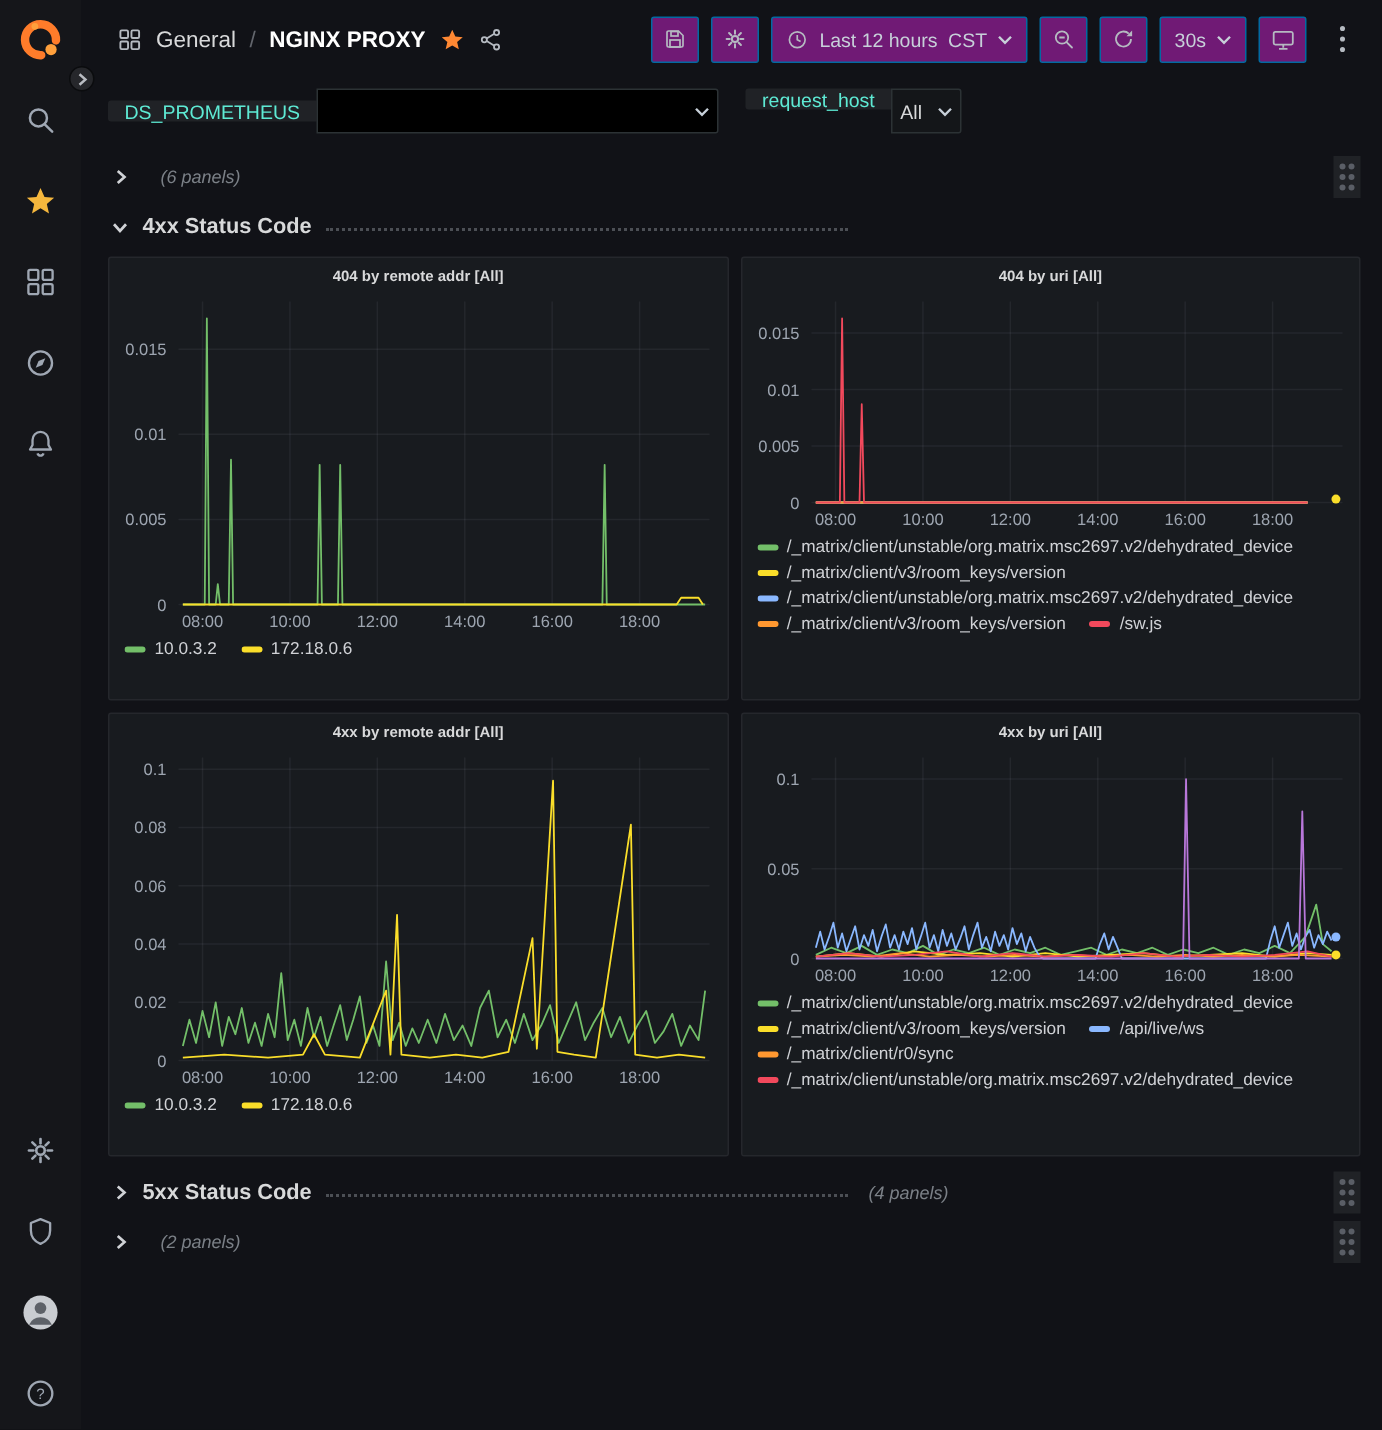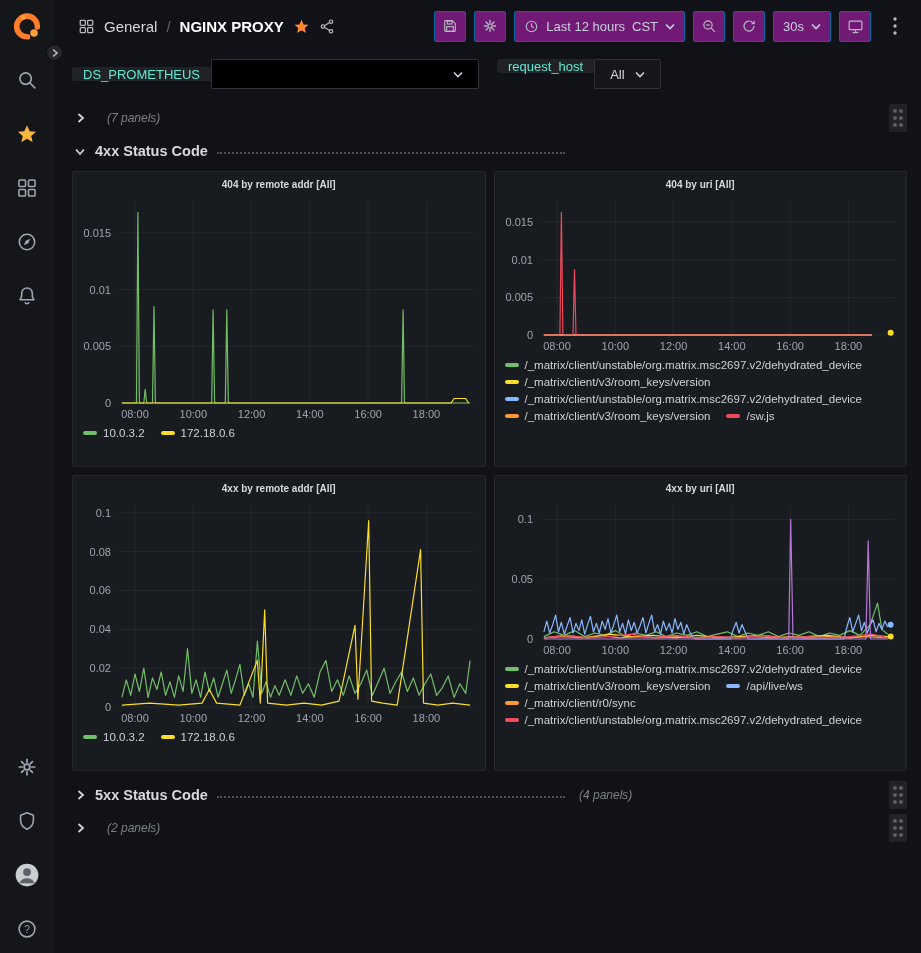--- a/index.html
+++ b/index.html
@@ -39,21 +39,21 @@
   .btn.sq { width:32px; justify-content:center; padding:0; }
   .btn.plain { border:none; background:transparent; }
   
   .subbar { display:flex; align-items:center; padding:7px 14px 9px 18px; }
   .var-label {
     height:14px; display:flex; align-items:center; padding:4px 11px;
     background:#202226; color:#5eead4; font-size:13px; border-radius:2px 0 0 2px;
   }
   .var-select {
     height:30px; display:flex; align-items:center; justify-content:space-between; gap:10px;
-    padding:0 15px; background:#141619; border:1px solid #2c3235; border-radius:0 2px 2px 0;
+    padding:0 5px; background:#141619; border:1px solid #2c3235; border-radius:0 2px 2px 0;
     color:#d8d9da; font-size:13px; cursor:pointer;
   }
   .var-select.black { background:#000000; min-width:268px; border-color:#2c3235; }
   .group2 { margin-left:18px; display:flex; }
   
   .dash { padding:2px 14px 0 18px; flex:1; }
   .rowhdr { display:flex; align-items:center; height:30px; margin:3px 0; cursor:pointer; }
   .caret { width:16px; display:flex; justify-content:center; margin-right:7px; flex:0 0 16px; }
   .row-left { display:flex; align-items:flex-end; width:472px; min-width:0; }
   .row-title { font-weight:700; font-size:14.5px; color:#d8d9da; white-space:nowrap; }
@@ -276,21 +276,21 @@
   </div>
 
   <main class="dash">
 
     <div class="rowhdr">
       <span class="caret">
         <svg width="9" height="12" viewBox="0 0 9 12">
             <polyline points="2.5,2 7,6 2.5,10" fill="none" stroke="#d0d2d6" stroke-width="1.8"></polyline>
           </svg>
       </span>
-      <span class="pcount">(7 panels)</span>
+      <span class="pcount">(6 panels)</span>
       <span class="handle">
           <b></b>
         </span>
     </div>
 
     <div class="rowhdr">
       <span class="caret">
         <svg width="12" height="9" viewBox="0 0 12 9">
             <polyline points="2,2.5 6,7 10,2.5" fill="none" stroke="#d0d2d6" stroke-width="1.8"></polyline>
           </svg>

